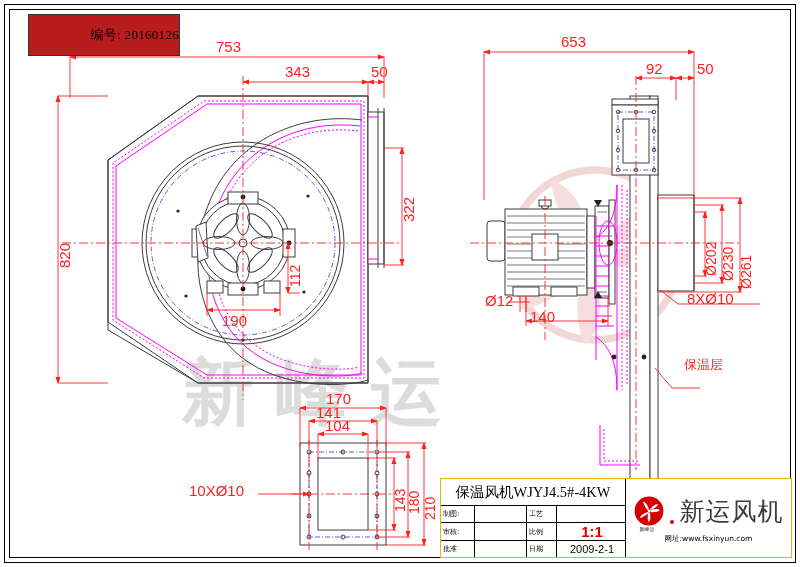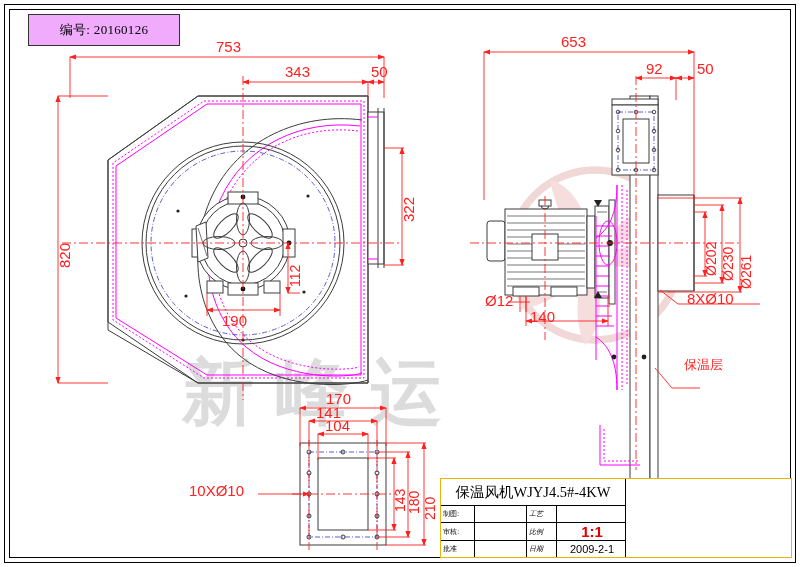--- a/index.html
+++ b/index.html
@@ -6,23 +6,23 @@
   body{width:800px;height:567px;overflow:hidden;
        font-family:"Liberation Serif", serif;}
   #sheet{position:relative;width:800px;height:567px;background:#fff;}
 
   .border-outer{position:absolute;left:4px;top:4px;width:792px;height:559px;
        border:1px solid #000;box-sizing:border-box;}
   .border-inner{position:absolute;left:9px;top:9px;width:782px;height:549px;
        border:1px solid #000;box-sizing:border-box;}
 
   
-  #code-box{position:absolute;left:28px;top:14px;width:152px;height:32px;
-       border:1px solid #333;box-sizing:border-box;background:#f0abfc;
-       display:flex;align-items:center;justify-content:center;
+  #code-box{position:absolute;left:28px;top:14px;width:152px;height:42px;
+       border:1px solid #333;box-sizing:border-box;background:#b91c1c;
+       display:flex;align-items:center;justify-content:flex-end;
        font-size:13px;color:#000;letter-spacing:.3px;z-index:40;}
 
   
   .wm{position:absolute;color:#d9d9d9;font-family:"DejaVu Sans",sans-serif;
       font-weight:700;z-index:1;user-select:none;}
   #wm-text{left:182px;top:345px;font-size:72px;letter-spacing:22px;color:#dcdcdc;}
   #wm-logo{left:470px;top:130px;width:250px;height:250px;z-index:1;}
 
   svg.cad{position:absolute;left:0;top:0;width:800px;height:567px;z-index:10;
       pointer-events:none;}
@@ -36,21 +36,21 @@
   #tb-title{height:26px;display:flex;align-items:center;justify-content:center;
       border-bottom:1px solid #000;font-size:14.5px;white-space:nowrap;}
   .tb-row{display:flex;flex:1;border-bottom:1px solid #000;}
   .tb-row:last-child{border-bottom:none;}
   .tb-c{border-right:1px solid #000;box-sizing:border-box;display:flex;
       align-items:center;font-size:7px;padding-left:2px;overflow:hidden;
       font-family:"DejaVu Sans",sans-serif;}
   .tb-c:last-child{border-right:none;}
   .c-lbl{width:34px;}
   .c-val{width:52px;}
-  .c-lbl2{width:30px;font-style:italic;}
+  .c-lbl2{width:30px;}
   .c-val2{flex:1;justify-content:center;font-size:8px;}
   .c-date{flex:1;justify-content:center;font-size:11px;
       font-family:"Liberation Sans",sans-serif;letter-spacing:0px;}
   .scale-val{color:#e30000;font-size:15px;font-weight:bold;
       font-family:"Liberation Sans",sans-serif;}
   #tb-right{flex:1;position:relative;display:flex;flex-direction:column;
       align-items:center;justify-content:center;}
   #brand-row{display:flex;align-items:center;gap:6px;margin-top:2px;}
   #brand-logo{width:30px;height:30px;position:relative;}
   #brand-sub{position:absolute;left:6px;top:30px;font-size:5px;color:#222;
@@ -416,15 +416,36 @@
       </div>
 
       <div class="tb-row">
         <div class="tb-c c-lbl">批准</div>
         <div class="tb-c c-val"></div>
         <div class="tb-c c-lbl2">日期</div>
         <div class="tb-c c-date">2009-2-1</div>
       </div>
     </div>
 
+    <div id="tb-right">
+      <div id="brand-row">
+        <div id="brand-logo">
+          <svg viewBox="0 0 100 100" width="30" height="30">
+            <circle cx="50" cy="50" r="48" fill="#d40000"></circle>
+            <g fill="#ffffff">
+              <path d="M50 46 C45 28 38 20 30 18 C33 30 39 39 46 48 Z"></path>
+              <path d="M54 48 C70 42 80 42 86 48 C78 53 67 55 55 53 Z"></path>
+              <path d="M52 54 C57 71 55 81 49 87 C44 79 45 66 48 54 Z"></path>
+              <path d="M46 53 C30 59 21 65 19 73 C30 71 40 65 48 57 Z"></path>
+              <path d="M53 45 C63 32 73 26 81 28 C75 37 65 43 55 47 Z"></path>
+              <circle cx="50" cy="50" r="4"></circle>
+            </g>
+          </svg>
+          <div id="brand-sub">新峰运</div>
+        </div>
+        <div id="brand-dot"></div>
+        <div id="brand-name">新运风机</div>
+      </div>
+      <div id="brand-url">网址:www.fsxinyun.com</div>
+    </div>
   </div>
 
 </div>
 
 </body></html>

